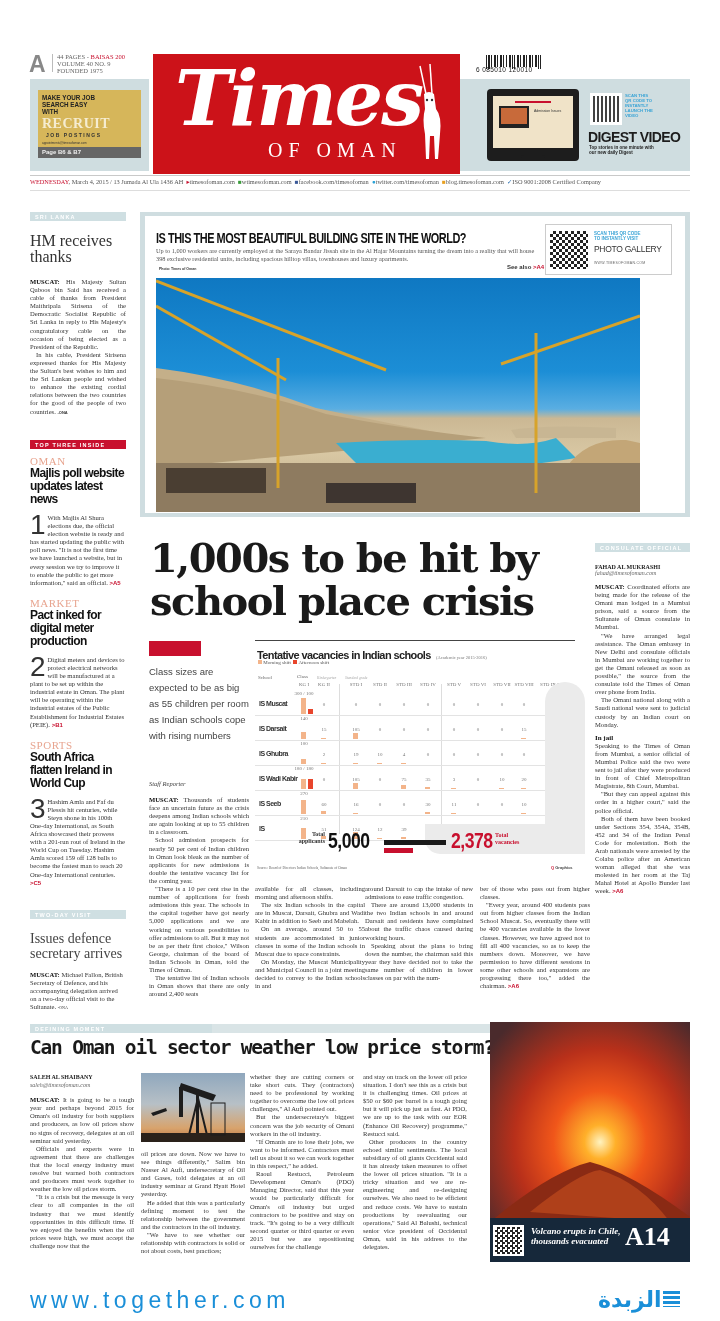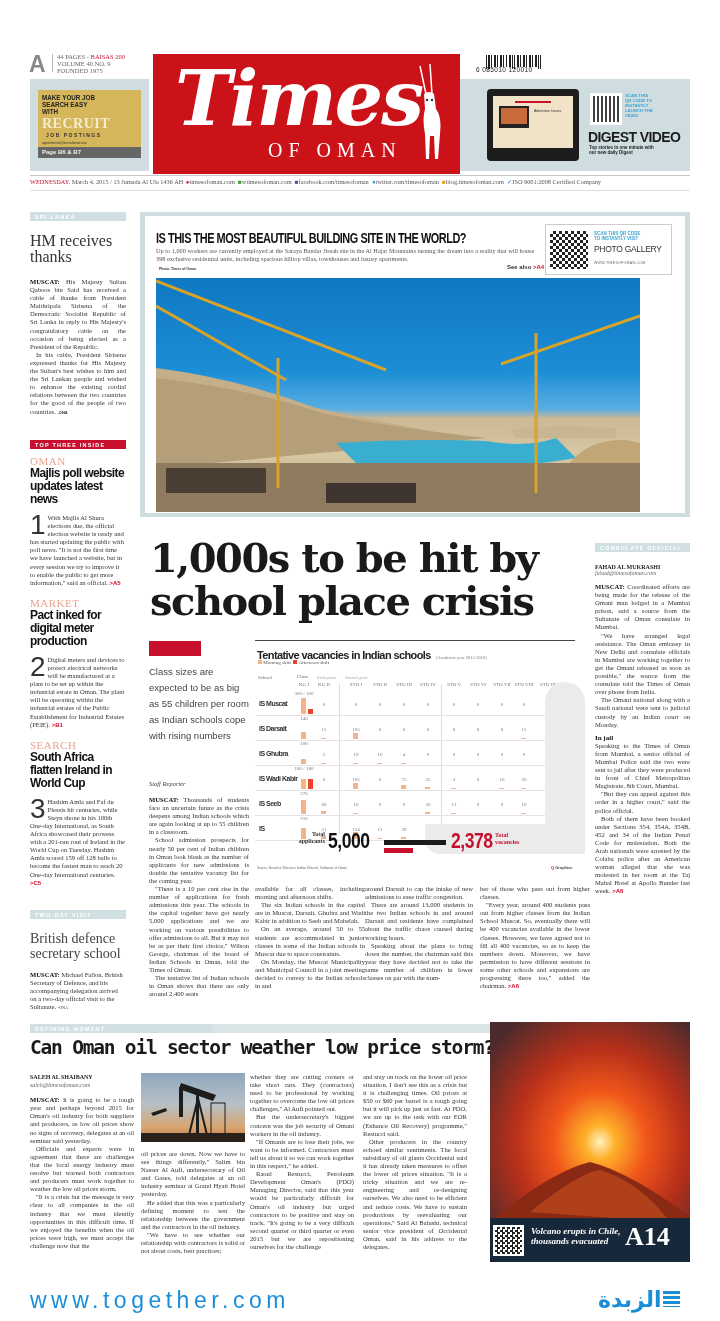--- a/index.html
+++ b/index.html
@@ -150,31 +150,31 @@
 
   <div style="margin-top:10px">
     <div class="serif" style="font-size:11px;color:#e8a590;letter-spacing:0.5px">MARKET</div>
     <div class="cond" style="font-size:12px;line-height:13px;color:#111">Pact inked for digital meter production</div>
     <div class="body" style="margin-top:8px;text-align:left">
       <span style="float:left;font-size:28px;line-height:22px;margin-right:2px;font-family:'Liberation Sans',sans-serif">2</span><span>Digital meters and devices to protect electrical networks will be manufactured at a plant to be set up within the industrial estate in Oman. The plant will be operating within the industrial estates of the Public Establishment for Industrial Estates (PEIE).</span> <span class="ref">&gt;B1</span>
     </div>
   </div>
 
   <div style="margin-top:10px">
-    <div class="serif" style="font-size:11px;color:#e8a590;letter-spacing:0.5px">SEARCH</div>
+    <div class="serif" style="font-size:11px;color:#e8a590;letter-spacing:0.5px">SPORTS</div>
     <div class="cond" style="font-size:12px;line-height:13px;color:#111">South Africa flatten Ireland in World Cup</div>
     <div class="body" style="margin-top:8px;text-align:left">
       <span style="float:left;font-size:28px;line-height:22px;margin-right:2px;font-family:'Liberation Sans',sans-serif">3</span><span>Hashim Amla and Faf du Plessis hit centuries, while Steyn shone in his 100th One-day International, as South Africa showcased their prowess with a 201-run rout of Ireland in the World Cup on Tuesday. Hashim Amla scored 159 off 128 balls to become the fastest man to reach 20 One-day International centuries.</span> <span class="ref">&gt;C5</span>
     </div>
   </div>
 </div>
 
 <div class="abs" style="left:30px;top:910px;width:96px">
   <div class="kicker" style="width:96px">TWO-DAY VISIT</div>
-  <div class="serif" style="font-size:14px;line-height:15px;margin-top:12px;color:#444">British defence secretary school</div>
+  <div class="serif" style="font-size:14px;line-height:15px;margin-top:12px;color:#444">Issues defence secretary arrives</div>
   <div class="body" style="margin-top:10px;text-align:left">
     <b>MUSCAT:</b> <span>Michael Fallon, British Secretary of Defence, and his accompanying delegation arrived on a two-day official visit to the Sultanate.</span> <span style="font-size:4px">-ONA</span>
   </div>
 </div>
 
 <div class="abs lightpanel" style="left:140px;top:212px;width:550px;height:305px">
   <div class="abs" style="left:5px;top:4px;width:540px;height:297px;background:#fff"></div>
   <div class="abs cond" style="left:16px;top:18px;font-size:14px;color:#111;white-space:nowrap;transform:scaleX(0.78)">IS THIS THE MOST BEAUTIFUL BUILDING SITE IN THE WORLD?</div>
   <div class="abs serif" style="left:16px;top:35px;width:380px;font-size:6.3px;line-height:8px;color:#555">Up to 1,000 workers are currently employed at the Saraya Bandar Jissah site in the Al Hajar Mountains turning the dream into a reality that will house 398 exclusive residential units, including spacious hilltop villas, townhouses and luxury apartments.</div>
   <div class="abs sans" style="left:19px;top:55px;font-size:3.5px;color:#333;font-weight:bold">Photo: Times of Oman</div>

